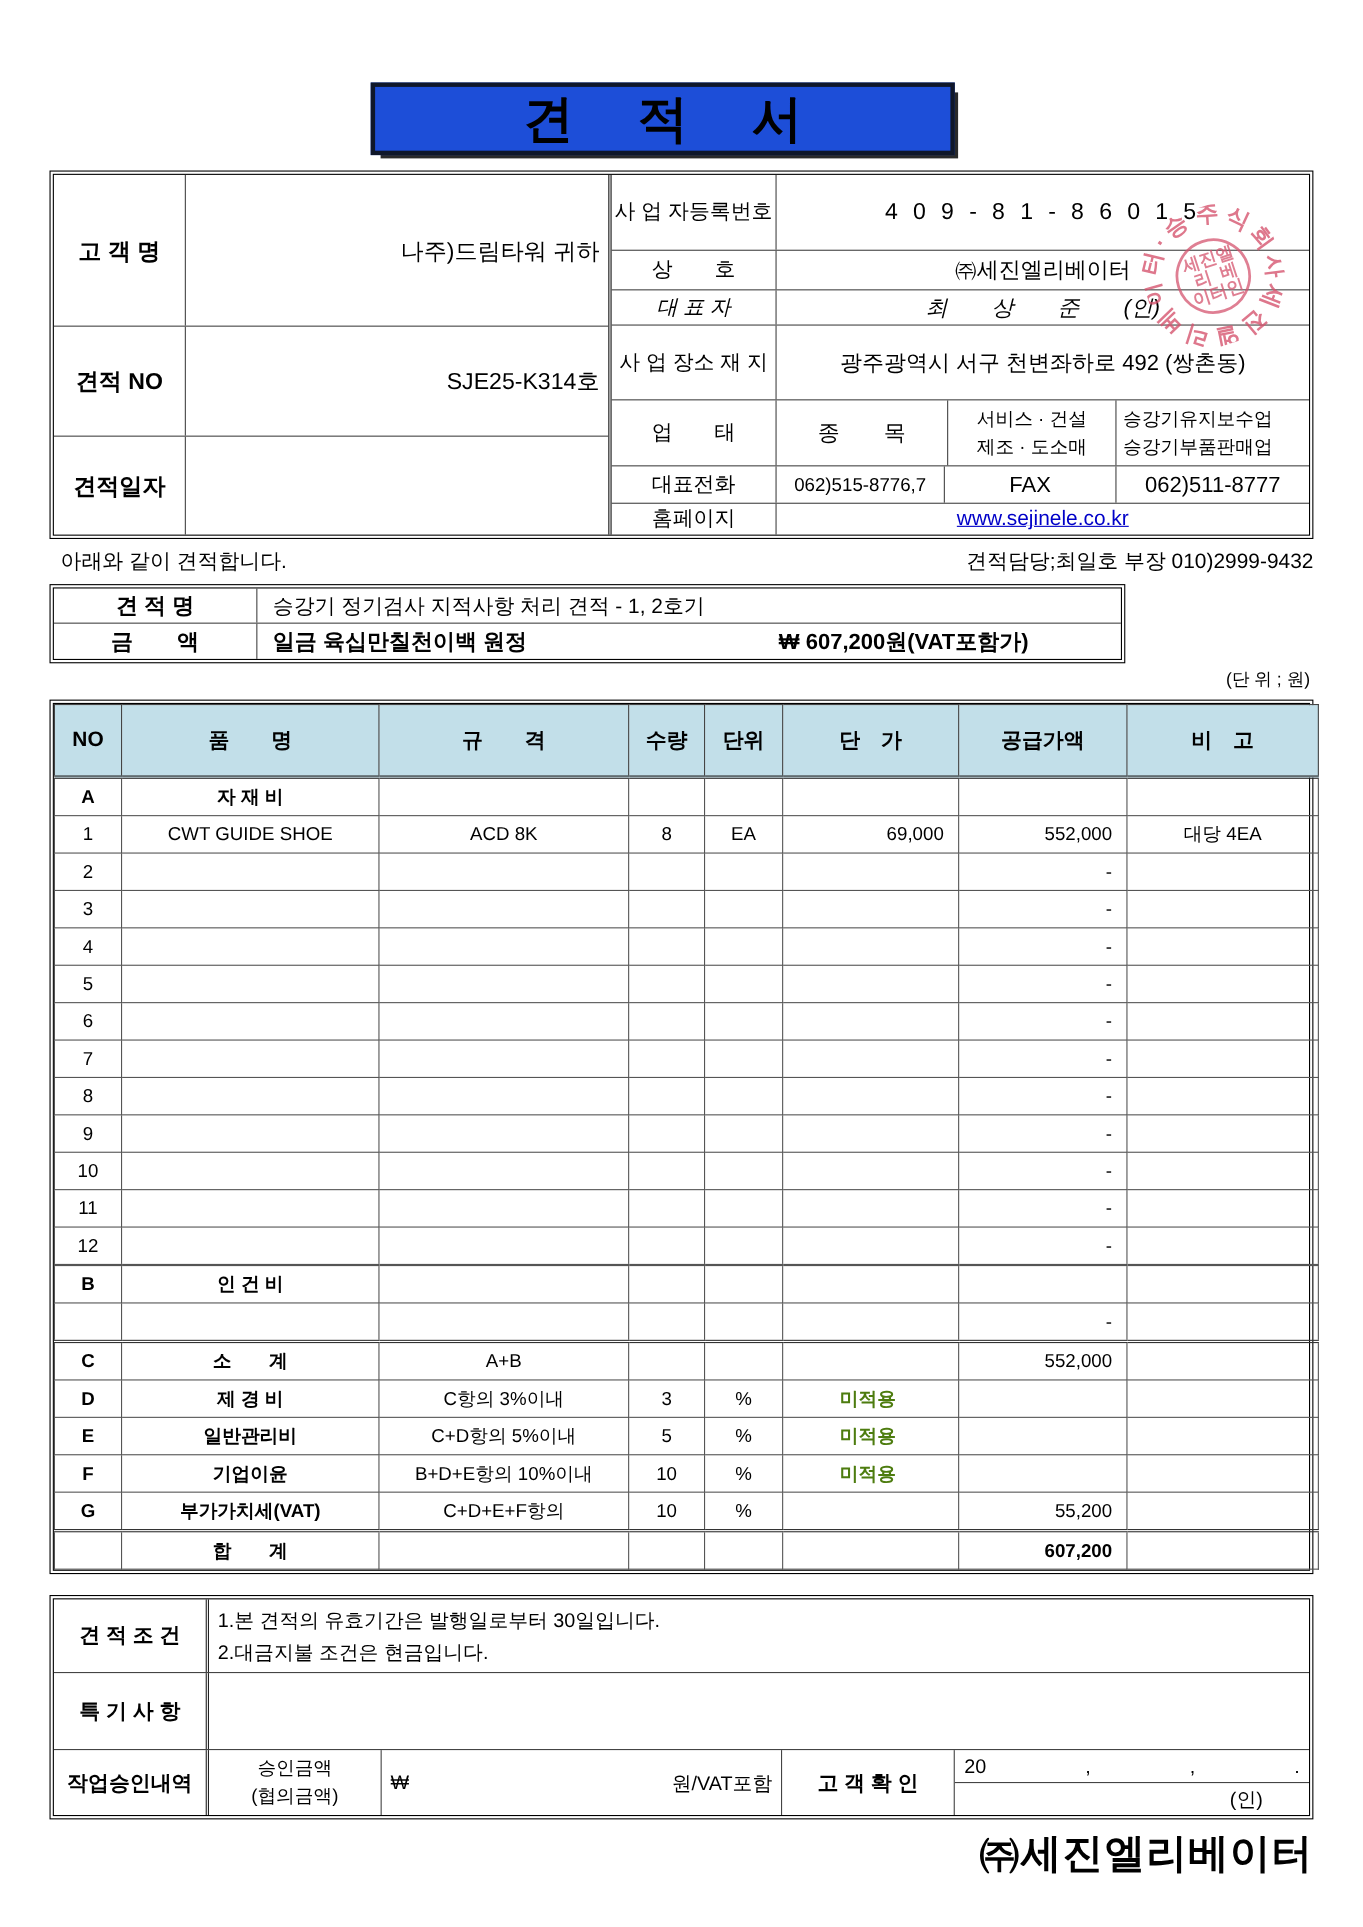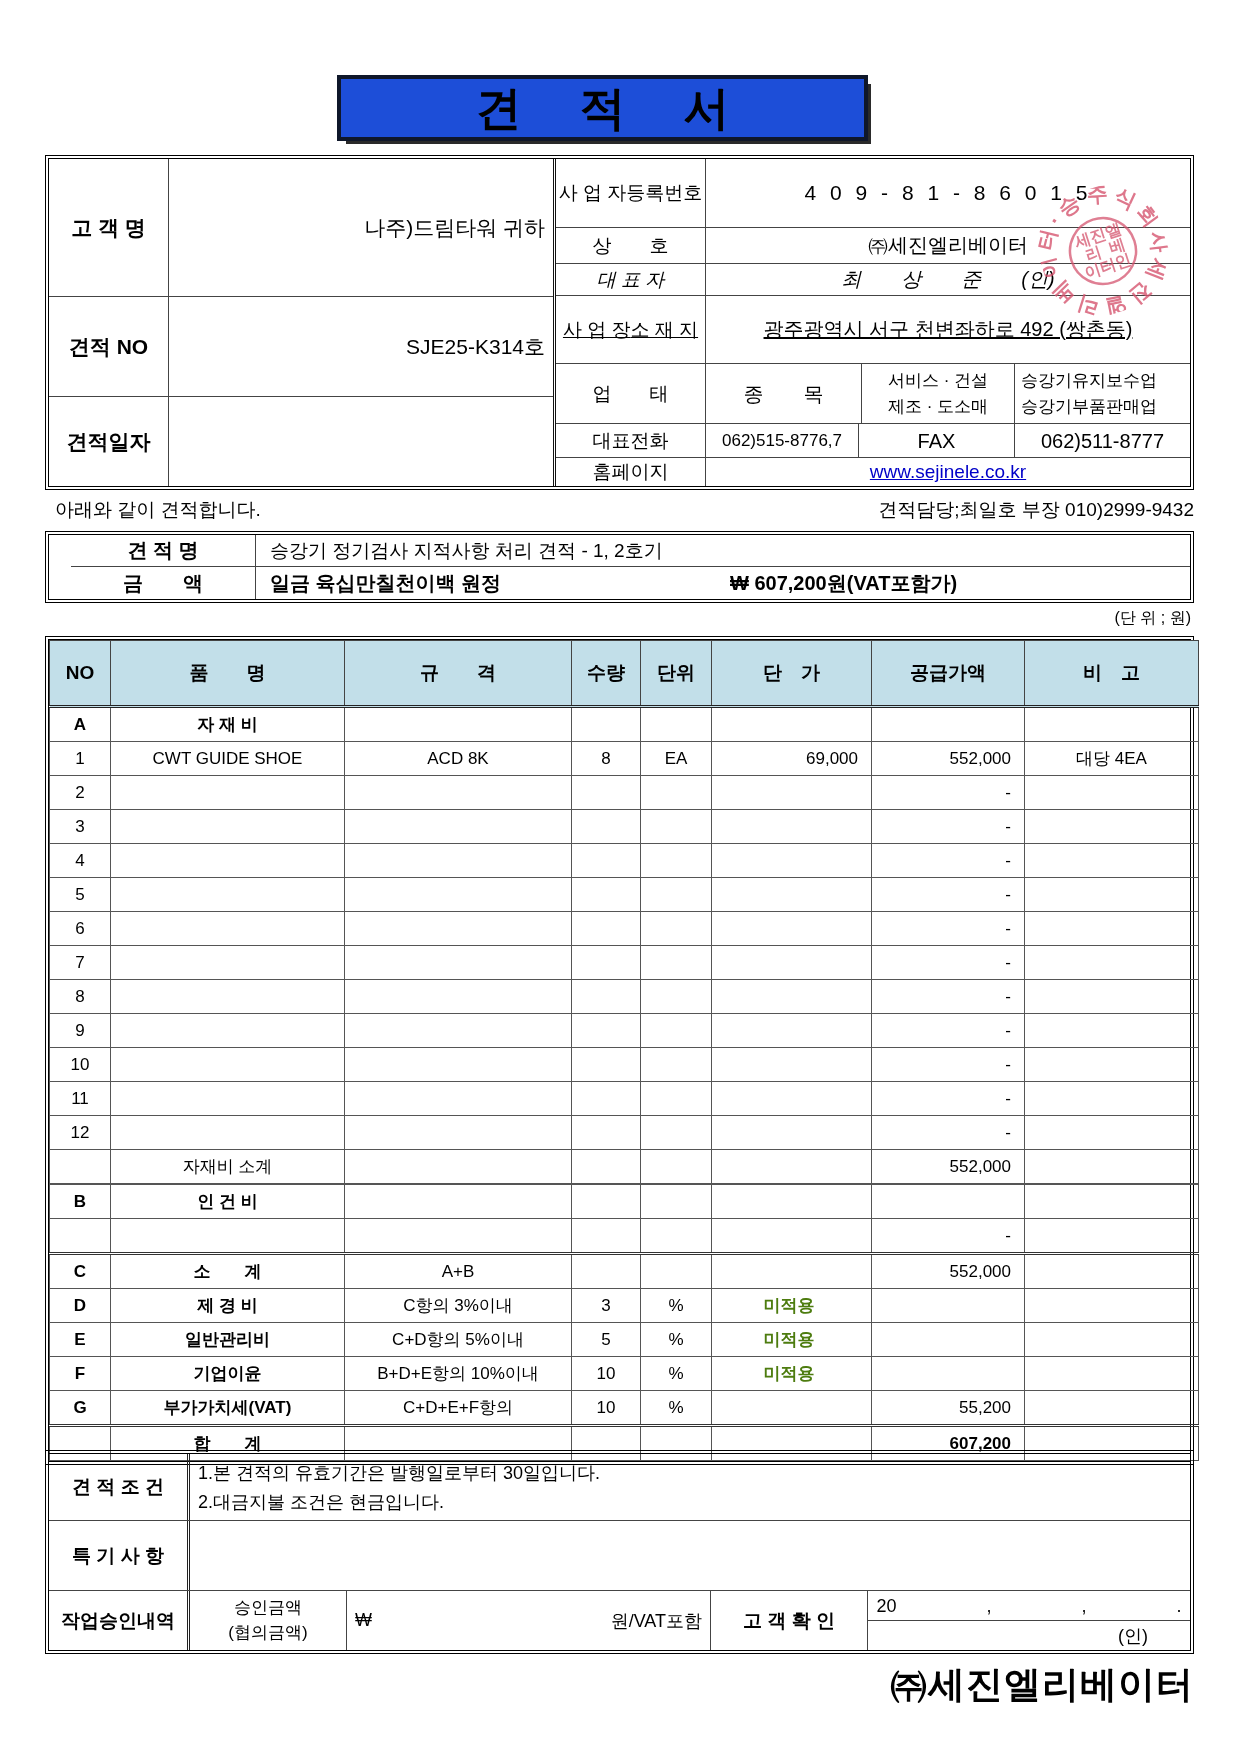--- a/index.html
+++ b/index.html
@@ -27,38 +27,38 @@
   .irrow{display:flex;box-sizing:border-box;border-bottom:1px solid #444;}
   .irrow:last-child{border-bottom:none;}
   .ir-label{width:150px;box-sizing:border-box;border-right:1px solid #444;display:flex;
     flex-direction:row;align-items:center;justify-content:center;line-height:1.45;font-size:19px;}
   .ir-value{flex:1;display:flex;align-items:center;justify-content:center;text-align:center;}
   .cell-b{box-sizing:border-box;border-right:1px solid #444;display:flex;flex-direction:column;
     align-items:center;justify-content:center;text-align:center;line-height:1.5;}
   .w-v1{width:153px;} .w-v2{width:156px;}
   .cell-last{flex:1;display:flex;flex-direction:column;justify-content:center;
     padding-left:6px;line-height:1.5;}
-  .r-bizno{height:70px;} .r-name{height:36px;} .r-ceo{height:32px;font-style:italic;} .r-addr{height:69px;text-decoration:underline;}
+  .r-bizno{height:70px;} .r-name{height:36px;} .r-ceo{height:32px;font-style:italic;} .r-addr{height:69px;}
   .r-type{height:60px;} .r-tel{height:35px;} .r-web{flex:1;}
   .bizno-val{font-size:21px;letter-spacing:4px;}
   .web-link{color:#0000c8;text-decoration:underline;font-size:19px;}
   .small17{font-size:17px;}
 
   
   .stamp{position:absolute;left:1040px;top:188px;width:126px;height:126px;
     transform:rotate(-18deg);opacity:.88;pointer-events:none;}
 
   
   .intro{position:absolute;left:45px;top:497px;width:1149px;display:flex;
     justify-content:space-between;font-size:19px;}
   .intro .l{padding-left:10px;}
 
   
-  .quote{position:absolute;left:45px;top:531px;width:1149px;border:4px double #000;
-    box-sizing:border-box;padding-left:22px;}
+  .quote{position:absolute;left:45px;top:531px;width:978px;border:4px double #000;
+    box-sizing:border-box;}
   .qrow{display:flex;height:32px;box-sizing:border-box;}
   .qrow:first-child{border-bottom:1px solid #444;}
   .q-label{width:185px;box-sizing:border-box;border-right:1px solid #444;display:flex;
     align-items:center;justify-content:center;font-weight:700;font-size:20px;}
   .q-value{flex:1;display:flex;align-items:center;padding-left:14px;font-size:19px;}
   .q-amt-words{font-weight:700;width:460px;font-size:20px;}
   .q-amt-value{font-weight:700;font-size:20px;}
 
   .unit-note{position:absolute;top:608px;right:48px;font-size:16px;}
 
@@ -367,30 +367,20 @@
           <tr>
             <td class="c-no">12</td>
             <td class="c-name"></td>
             <td class="c-spec"></td>
             <td class="c-qty"></td>
             <td class="c-unit"></td>
             <td class="c-price"></td>
             <td class="c-amount">-</td>
             <td class="c-note"></td>
           </tr>
-          <tr>
-            <td class="c-no"></td>
-            <td class="c-name">자재비 소계</td>
-            <td class="c-spec"></td>
-            <td class="c-qty"></td>
-            <td class="c-unit"></td>
-            <td class="c-price"></td>
-            <td class="c-amount">552,000</td>
-            <td class="c-note"></td>
-          </tr>
           <tr class="sep2">
             <td class="c-no b">B</td>
             <td class="c-name b">인 건 비</td>
             <td class="c-spec"></td>
             <td class="c-qty"></td>
             <td class="c-unit"></td>
             <td class="c-price"></td>
             <td class="c-amount"></td>
             <td class="c-note"></td>
           </tr>

